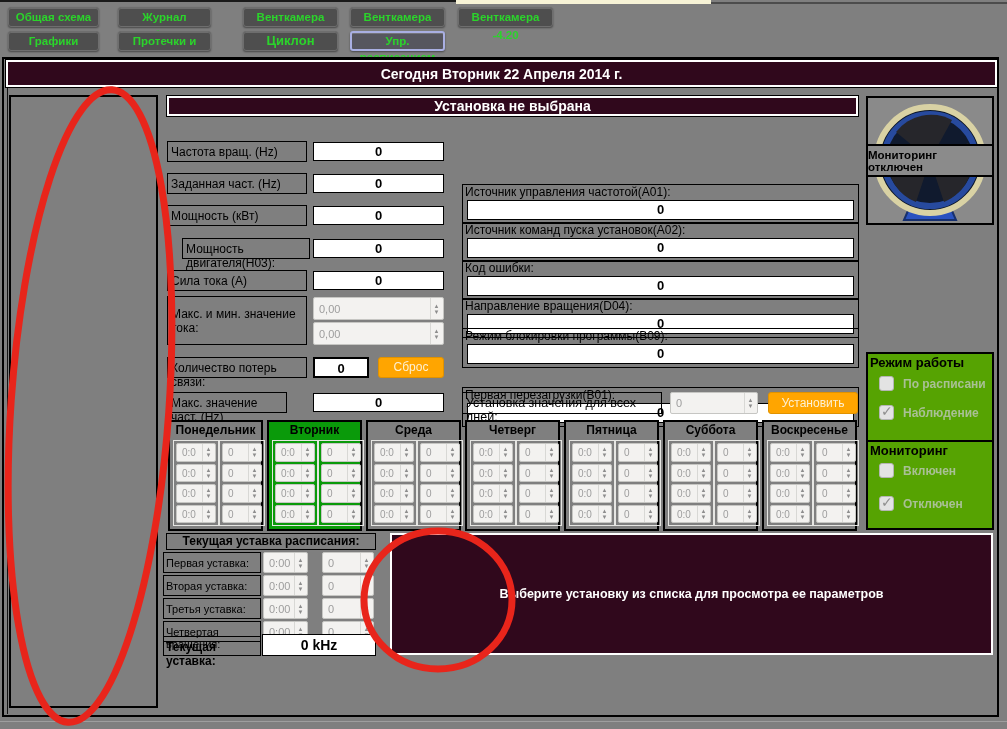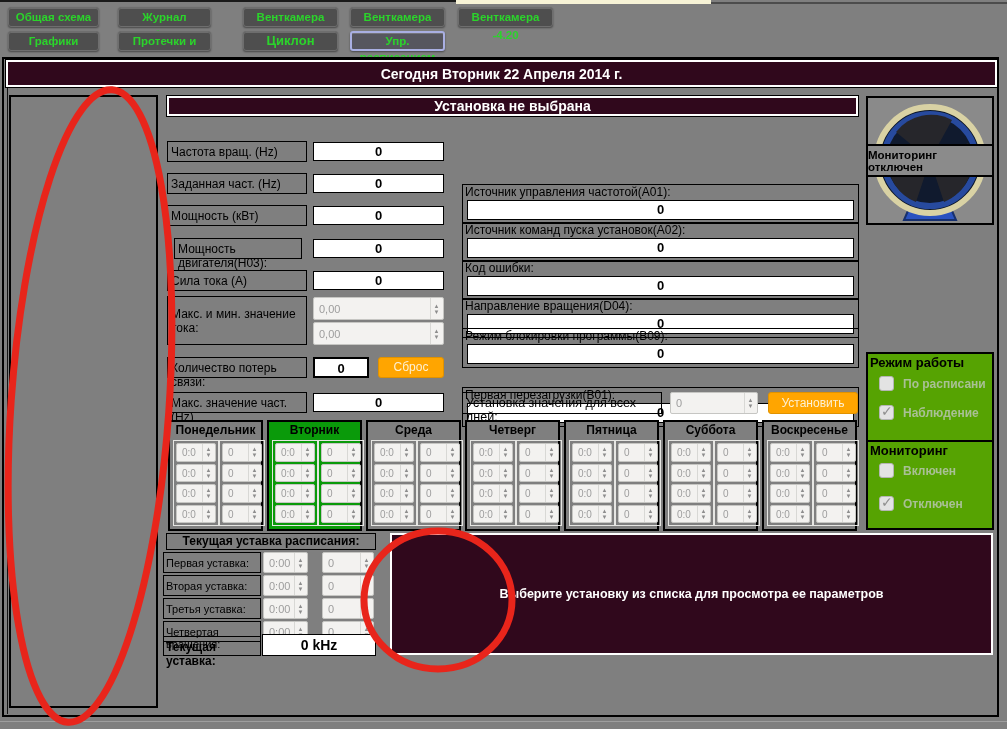--- a/index.html
+++ b/index.html
@@ -126,41 +126,41 @@
 
   <div id="main-title">Установка не выбрана</div>
 
   <div id="left-fields">
       <div class="lbl" style="left: 167px; top: 141px; width: 140px; height: 21px;">Частота вращ. (Hz)</div>
       <div class="val" style="left: 313px; top: 142px; width: 131px; height: 19px; line-height: 17px;">0</div>
       <div class="lbl" style="left: 167px; top: 173px; width: 140px; height: 21px;">Заданная част. (Hz)</div>
       <div class="val" style="left: 313px; top: 174px; width: 131px; height: 19px; line-height: 17px;">0</div>
       <div class="lbl" style="left: 167px; top: 205px; width: 140px; height: 21px;">Мощность (кВт)</div>
       <div class="val" style="left: 313px; top: 206px; width: 131px; height: 19px; line-height: 17px;">0</div>
-      <div class="lbl" style="left: 174px; top: 238px; width: 128px; height: 21px;">Мощность двигателя(H03):</div>
+      <div class="lbl" style="left: 182px; top: 238px; width: 128px; height: 21px;">Мощность двигателя(H03):</div>
       <div class="val" style="left: 313px; top: 239px; width: 131px; height: 19px; line-height: 17px;">0</div>
       <div class="lbl" style="left: 167px; top: 270px; width: 140px; height: 21px;">Сила тока (А)</div>
       <div class="val" style="left: 313px; top: 271px; width: 131px; height: 19px; line-height: 17px;">0</div>
     </div>
 
   <div class="lbl" id="range-lbl" style="left:167px; top:296px; width:140px; height:49px; display:flex; align-items:center; padding:0 0 0 3px;">Макс. и мин. значение тока:</div>
   <div class="spin" id="range-max" style="left:313px; top:297px; width:131px; height:23px;">
     <span class="tx">0,00</span>
     <span class="ar">▲<br>▼</span>
   </div>
   <div class="spin" id="range-min" style="left:313px; top:322px; width:131px; height:23px;">
     <span class="tx">0,00</span>
     <span class="ar">▲<br>▼</span>
   </div>
 
   <div class="lbl" style="left:167px; top:357px; width:140px; height:21px;">Количество потерь связи:</div>
   <div class="val" style="left:313px; top:357px; width:56px; height:21px; line-height:19px; border-width:2px;">0</div>
   <div class="reset-btn" style="left:378px; top:357px; width:66px; height:21px; line-height:19px;">Сброс</div>
 
-  <div class="lbl" style="left:167px; top:392px; width:140px; height:21px;">Макс. значение част. (Hz)</div>
+  <div class="lbl" style="left:167px; top:392px; width:120px; height:21px;">Макс. значение част. (Hz)</div>
   <div class="val" style="left:313px; top:393px; width:131px; height:19px; line-height:17px;">0</div>
 
   <div id="right-fields">
       <div class="rgroup" style="top: 140px;">
         <div class="glabel">Источник управления частотой(А01):</div>
         <div class="gval">0</div>
       </div>
       <div class="rgroup" style="top: 178px;">
         <div class="glabel">Источник команд пуска установок(А02):</div>
         <div class="gval">0</div>

